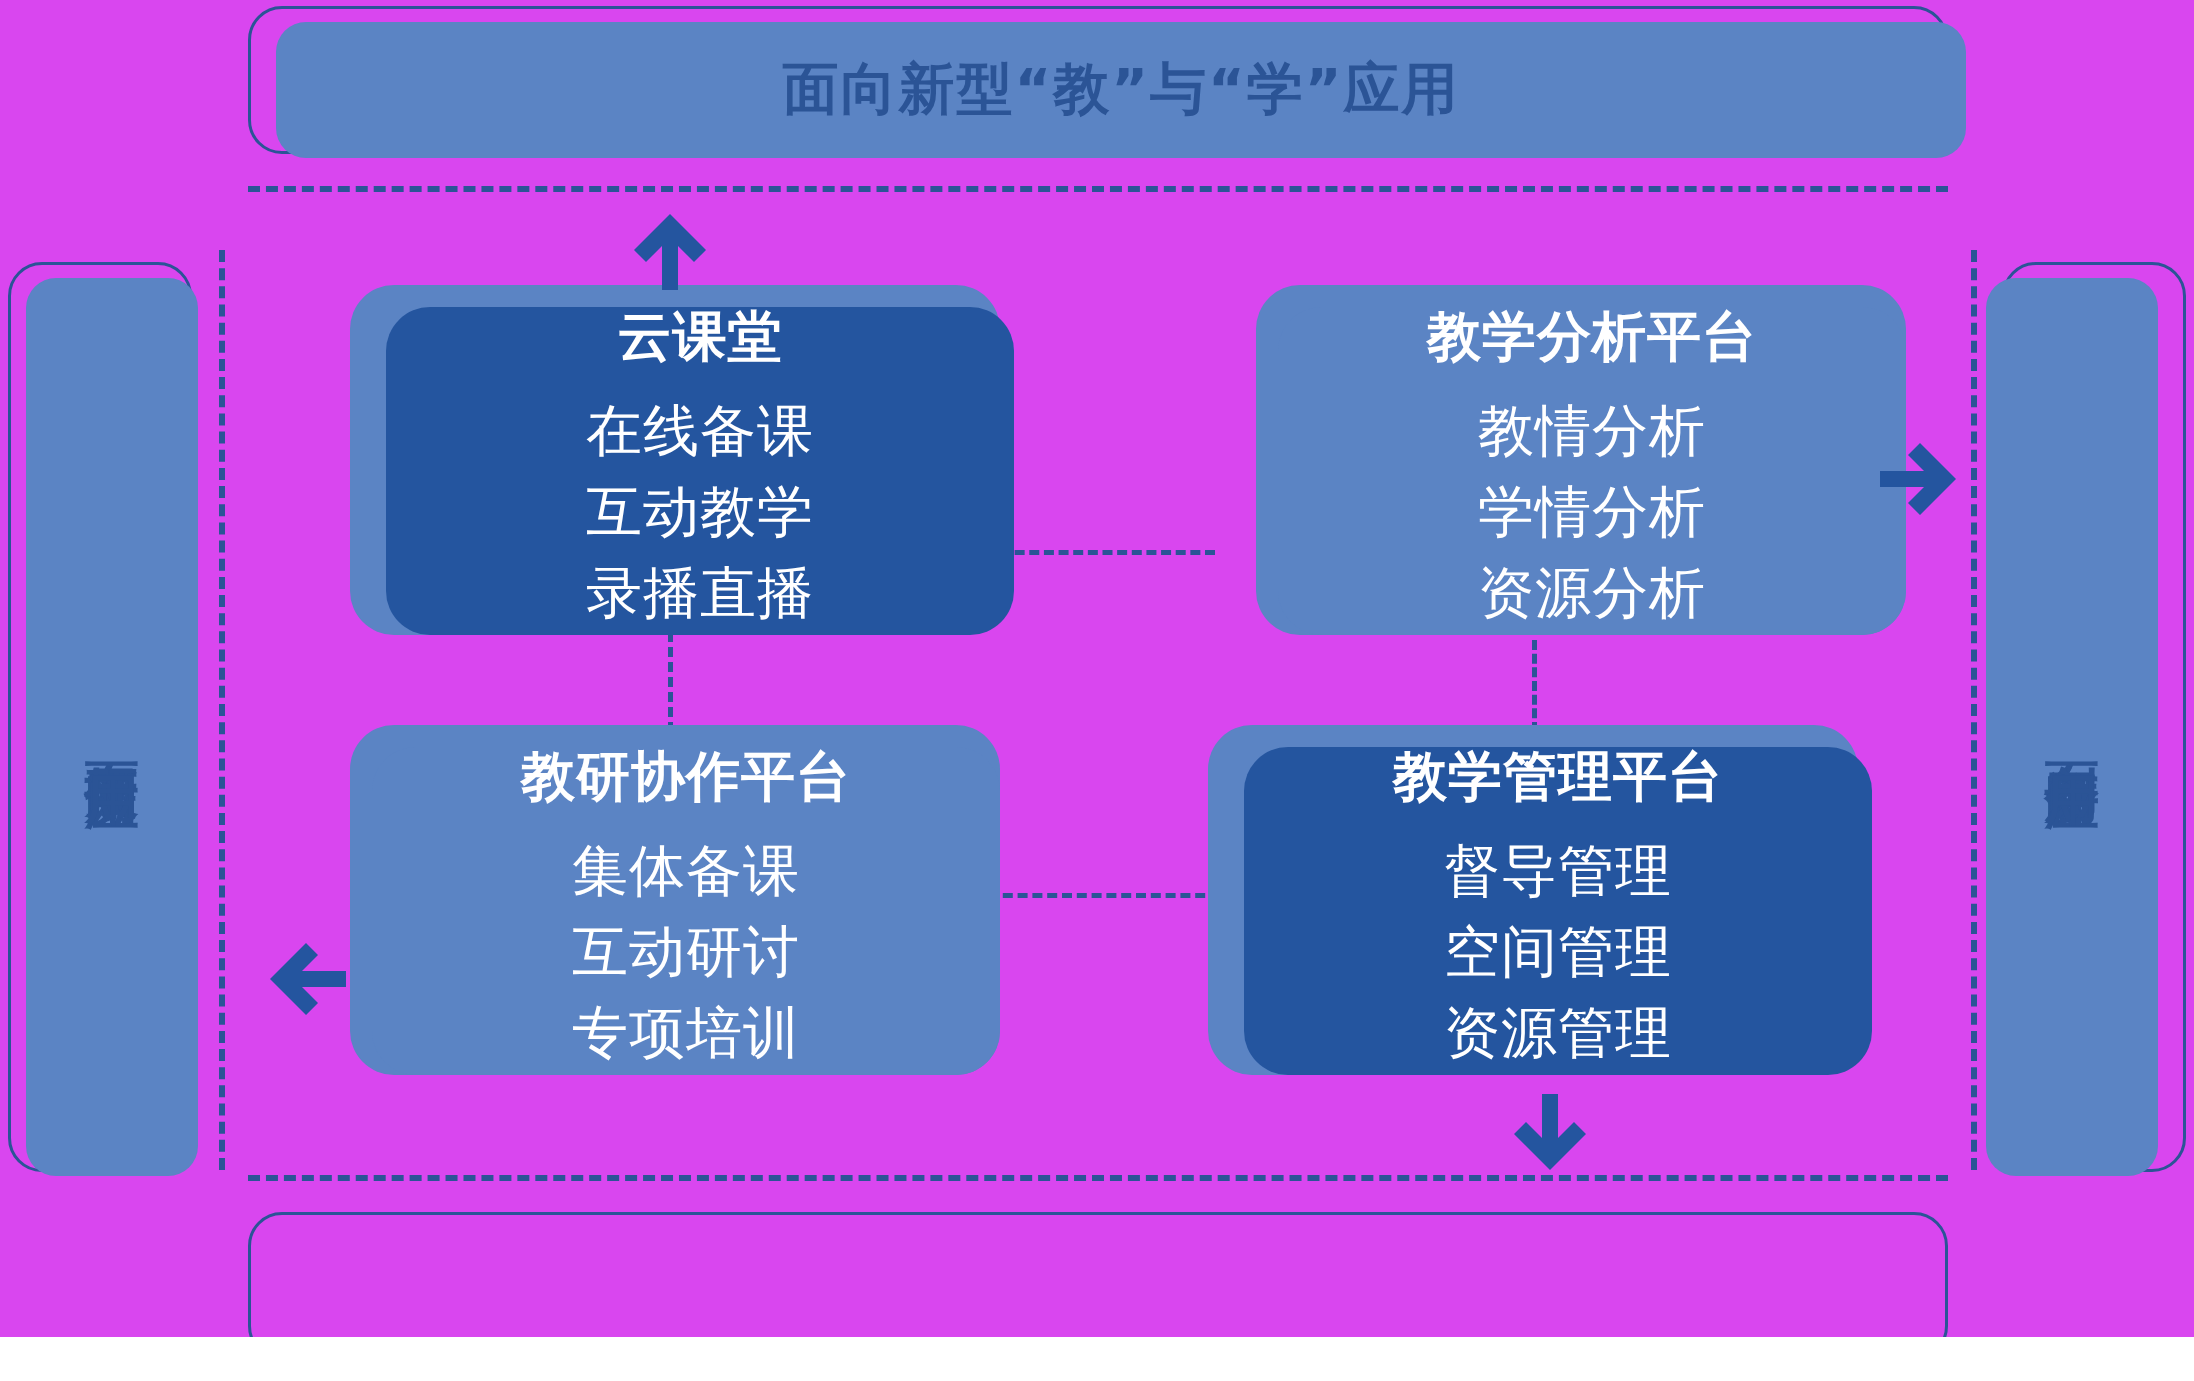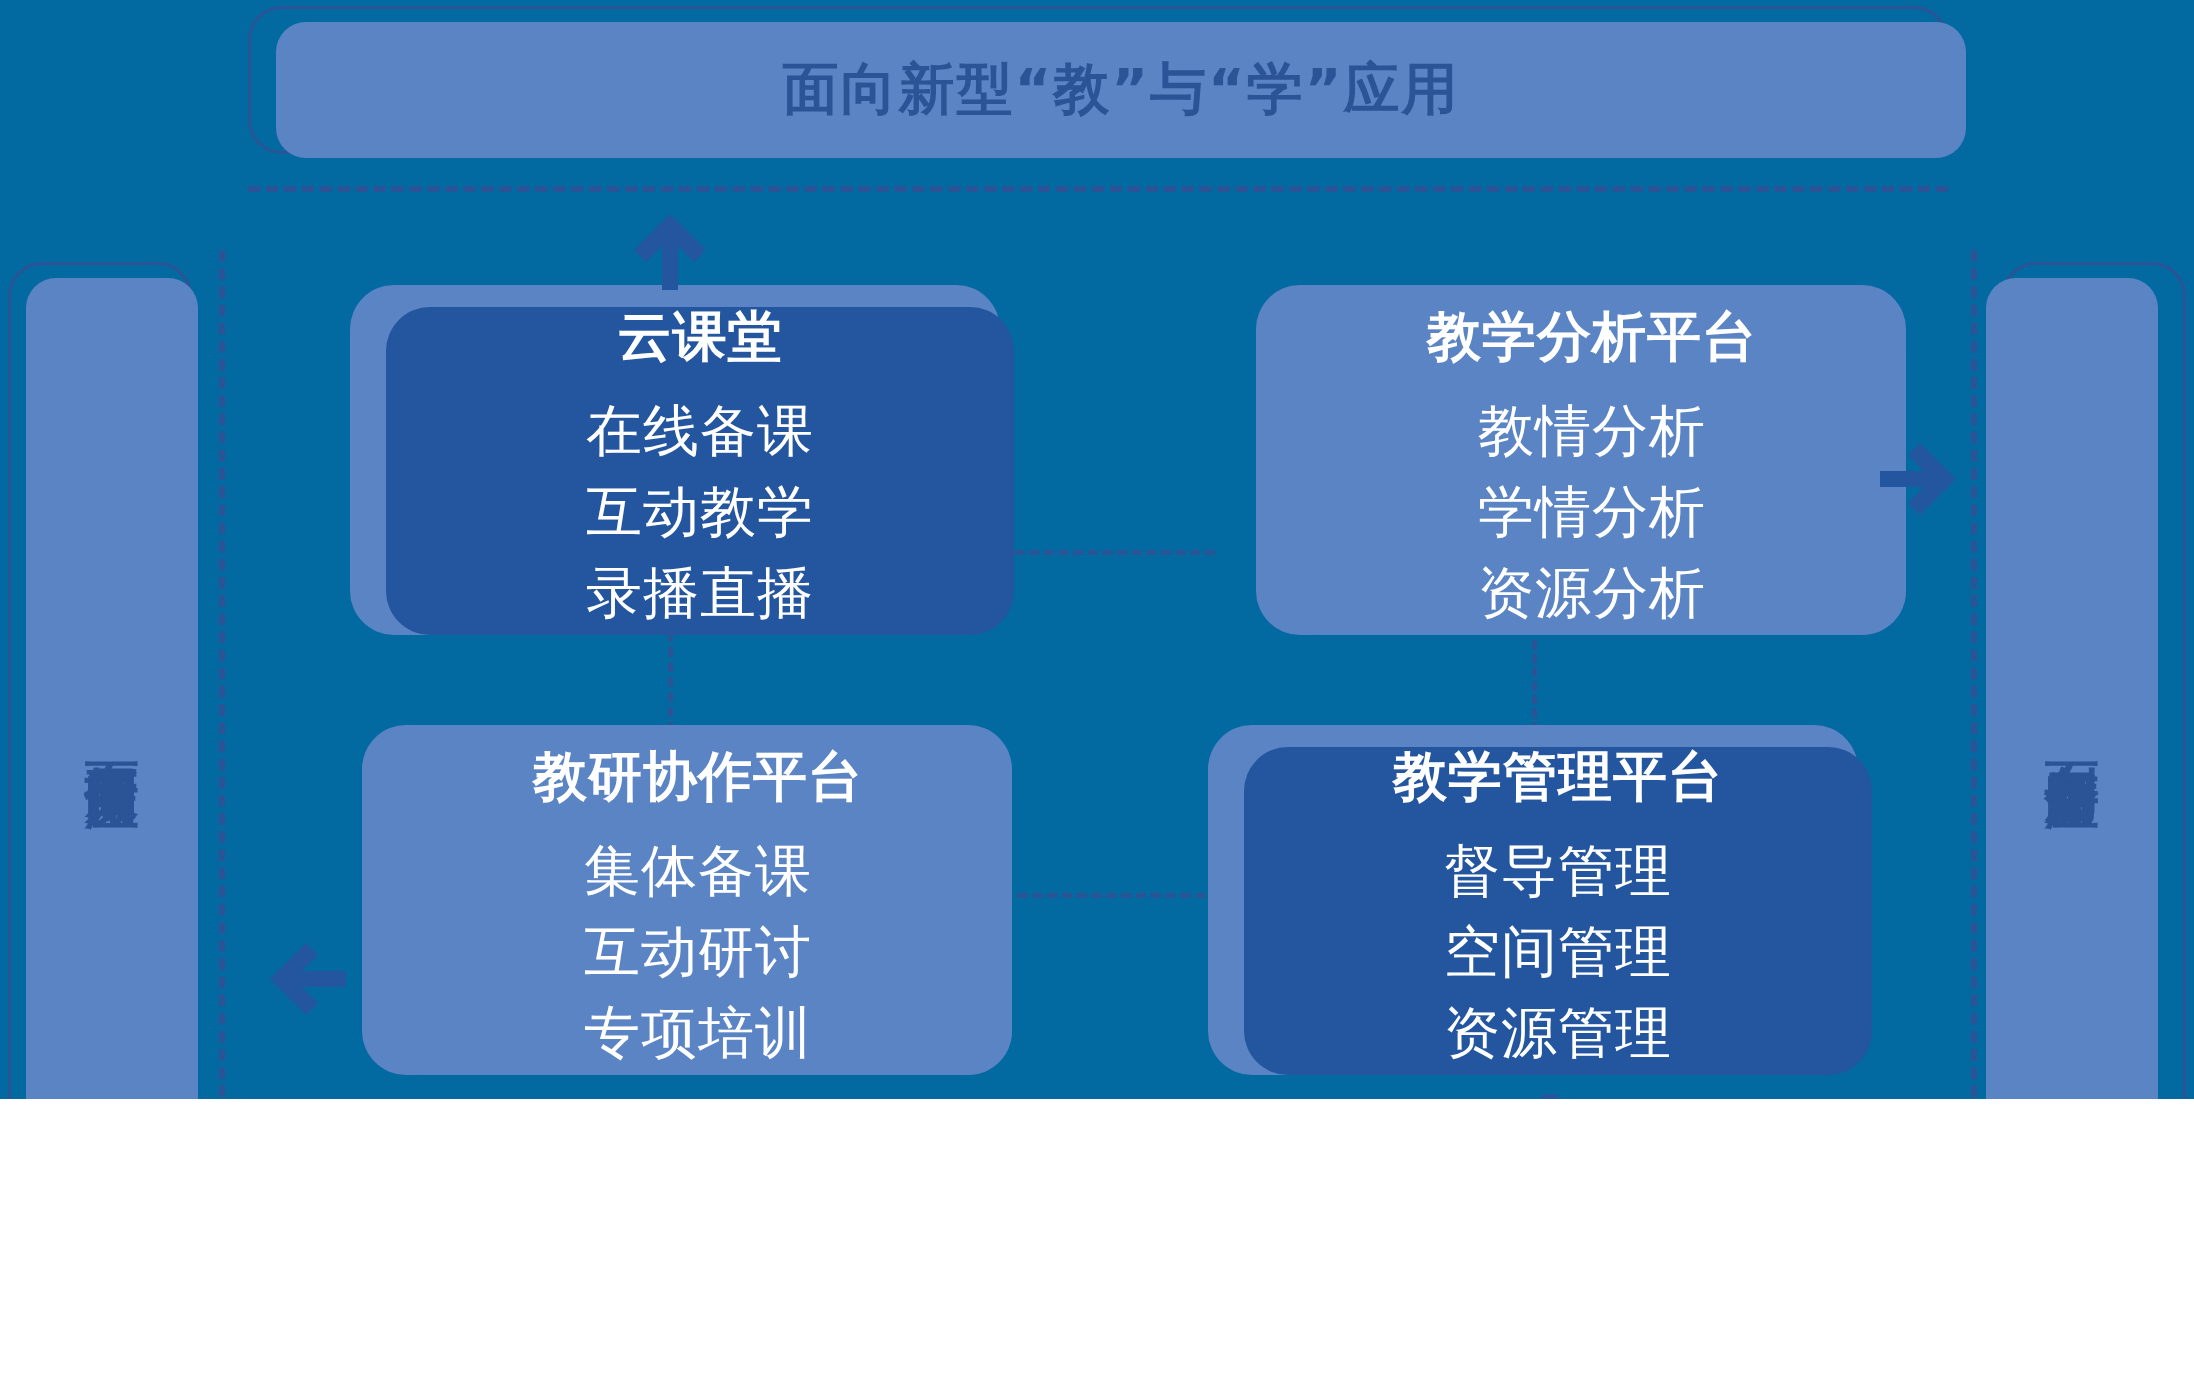--- a/index.html
+++ b/index.html
@@ -3,22 +3,22 @@
 <meta charset="utf-8">
 <style>
   html,body{margin:0;padding:0;background:#ffffff;}
   body{
     font-family:"DejaVu Sans","Liberation Sans",sans-serif;
     -webkit-font-smoothing:antialiased;
   }
   #stage{
     position:relative;
     width:2194px;
-    height:1099px;
-    background:#0369a1;
+    height:1337px;
+    background:#d946ef;
     overflow:hidden;
   }
 
   
   .banner-wrap{position:absolute;}
   .banner-outline{
     position:absolute;
     border:3px solid #2b5496;
     border-radius:34px;
     box-sizing:border-box;
@@ -140,21 +140,21 @@
   .card-item{
     color:#ffffff;
     font-size:56px;
     letter-spacing:1px;
     white-space:nowrap;
     line-height:1.45;
   }
 
   #card-cloud{left:350px;top:285px;width:650px;height:350px;}
   #card-analysis{left:1256px;top:285px;width:650px;height:350px;}
-  #card-research{left:350px;top:725px;width:650px;height:350px;margin-left:12px;}
+  #card-research{left:350px;top:725px;width:650px;height:350px;}
   #card-manage{left:1208px;top:725px;width:650px;height:350px;}
 
   
   .conn-h{
     position:absolute;
     height:0;
     border-top:5px dashed #2b5496;
   }
   .conn-v{
     position:absolute;

